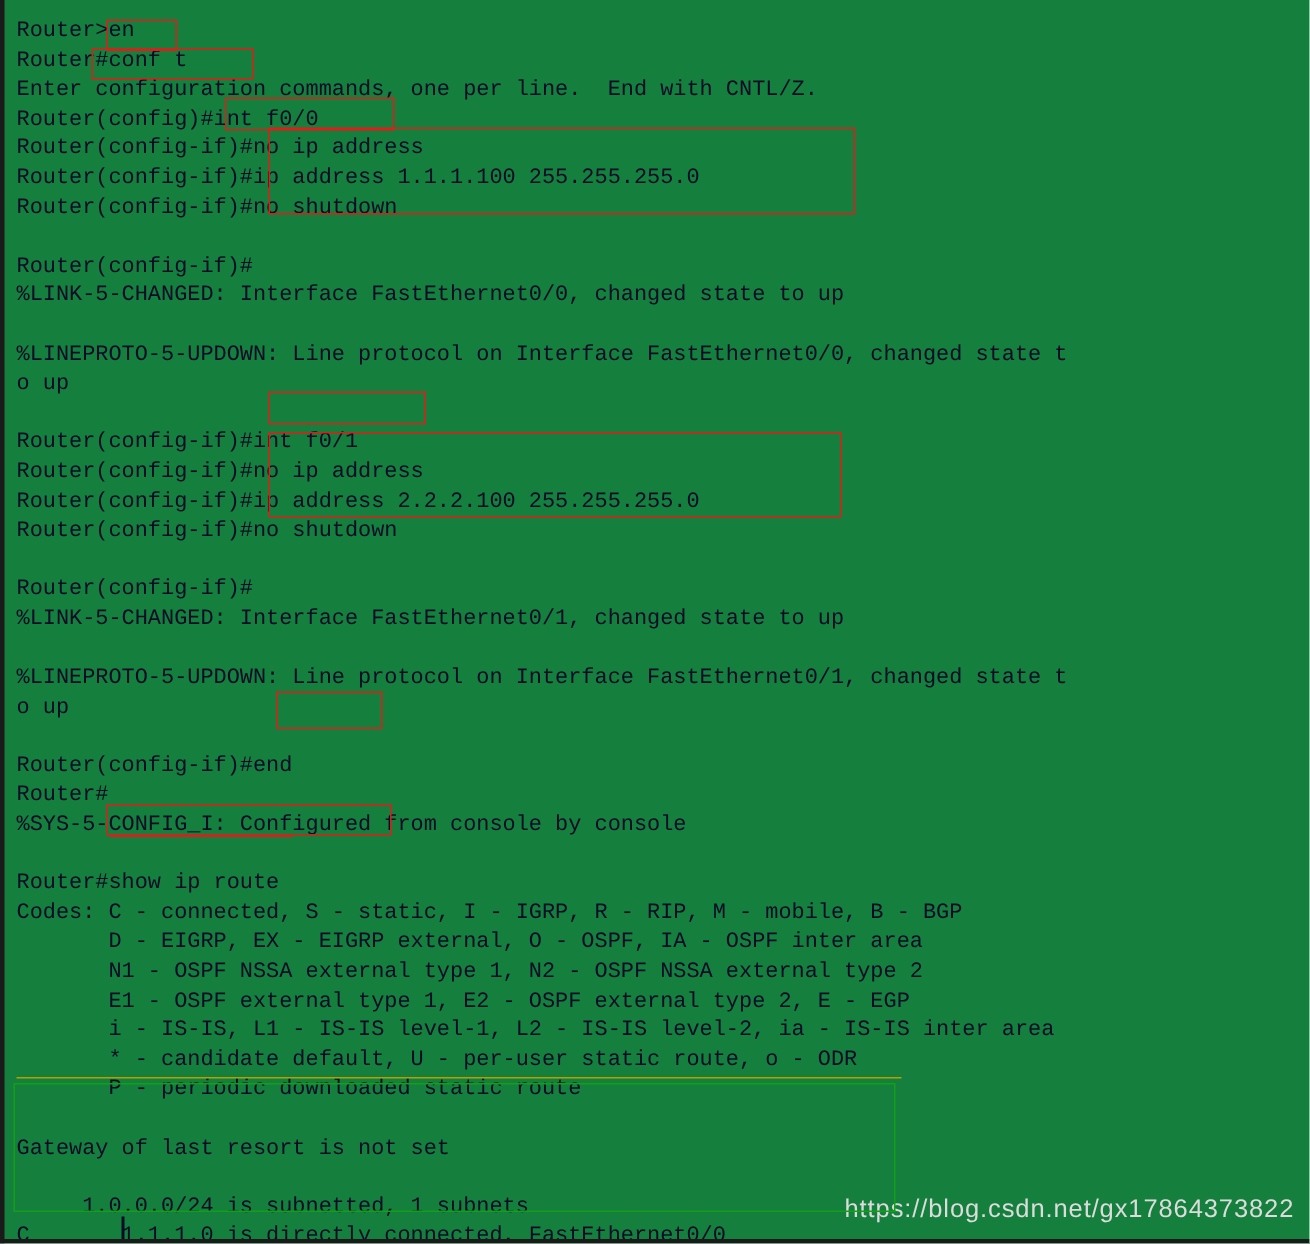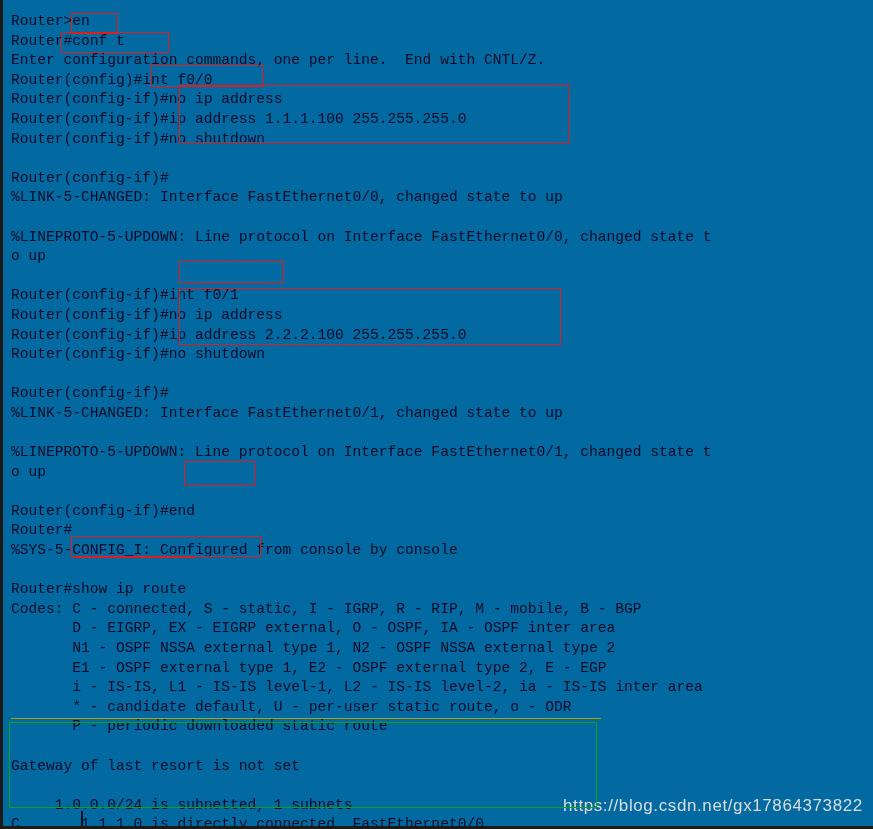--- a/index.html
+++ b/index.html
@@ -5,21 +5,21 @@
 <style>
   html, body {
     margin: 0;
     padding: 0;
     background: #ffffff;
   }
   #screen {
     position: relative;
     width: 873px;
     height: 829px;
-    background: #0369a1;
+    background: #15803d;
     overflow: hidden;
     border-left: 3px solid #1a1a1a;
     border-bottom: 3px solid #1a1a1a;
     box-sizing: border-box;
     font-family: "Liberation Mono", "DejaVu Sans Mono", monospace;
   }
   #terminal {
     position: absolute;
     left: 0;
     top: 0;

